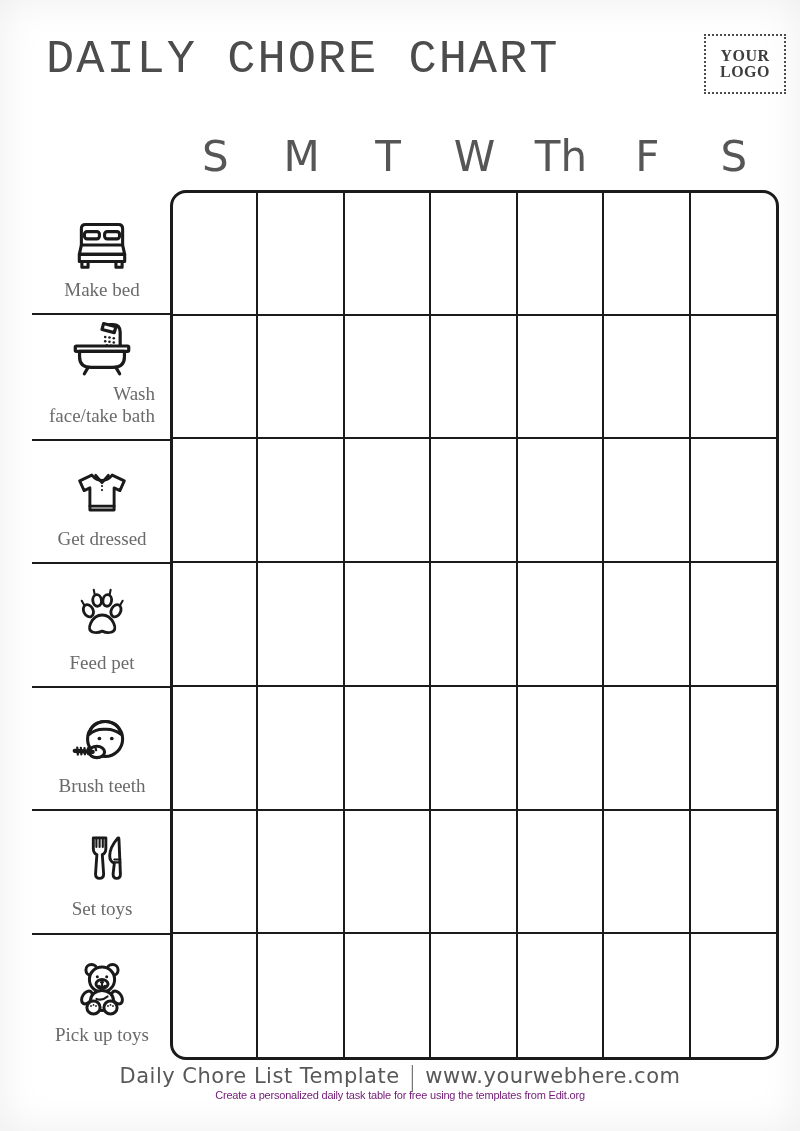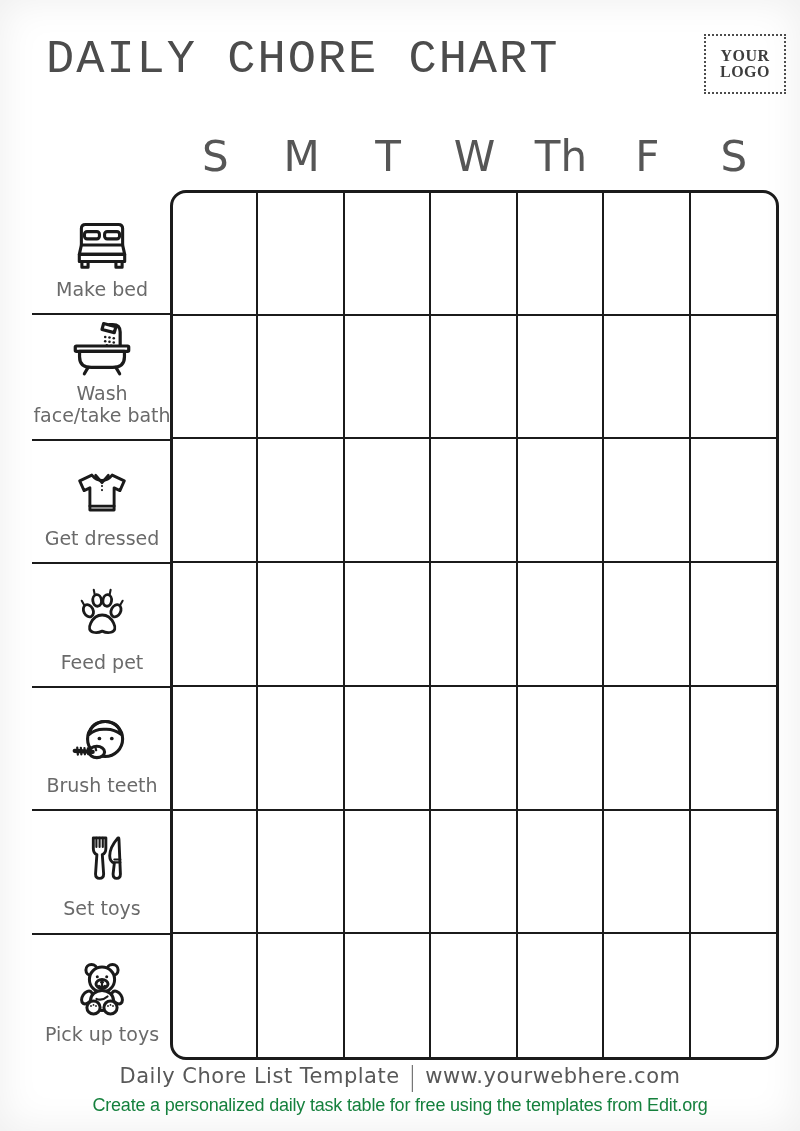--- a/index.html
+++ b/index.html
@@ -43,43 +43,44 @@
   }
   .chore-row{
     display:flex;flex-direction:column;align-items:center;justify-content:flex-end;
     padding-bottom:13px;box-sizing:border-box;
     border-bottom:2px solid #1b1b1b;
   }
   .chore-row:last-child{border-bottom:none;margin-top:12px;}
   .chore-icon{flex:0 0 auto;margin-bottom:6px;}
   .chore-icon svg{display:block;}
   .chore-label{
-    font-size:19px;color:#6a6a6a;text-align:center;line-height:1.12;
+    font-size:19px;color:#6a6a6a;text-align:right;line-height:1.12;
     white-space:pre-line;
+    font-family:Liberation Serif, serif;
   }
   
   .day-grid-wrap{position:absolute;left:172px;top:192px;width:605px;height:866px;}
   .day-grid{
     width:100%;height:100%;display:grid;
     grid-template-columns:repeat(7,1fr);grid-template-rows:repeat(7,1fr);
   }
   .day-cell{border:0 solid #1b1b1b;border-right-width:2px;border-bottom-width:2px;}
   .day-cell.last-col{border-right-width:0;}
   .day-cell.last-row{border-bottom-width:0;}
   .grid-outline{
     position:absolute;left:-2px;top:-2px;right:-2px;bottom:-2px;
     border:3px solid #1b1b1b;border-radius:16px;pointer-events:none;
   }
   
   .footer{position:absolute;left:0;right:0;top:1064px;text-align:center;}
   .footer-line1{font-size:21px;color:#585858;letter-spacing:.5px;}
   .footer-sep{display:inline-block;margin:0 9px;font-weight:300;color:#585858;transform:scaleY(1.25);}
   .footer-line2{
-    margin-top:7px;font-family:"Liberation Sans",sans-serif;
-    font-size:18px;color:#15803d;letter-spacing:-0.2px;
+    margin-top:1px;font-family:"Liberation Sans",sans-serif;
+    font-size:11px;color:#701a75;letter-spacing:-0.2px;
   }
   .ic{stroke:#1a1a1a;fill:none;stroke-width:3;stroke-linecap:round;stroke-linejoin:round;}
   .ic .fillw{fill:#ffffff;}
   .ic .filld{fill:#1a1a1a;stroke:none;}
   .ic .thin{stroke-width:2.2;}
 </style>
 </head>
 <body>
 
 <div class="page">

